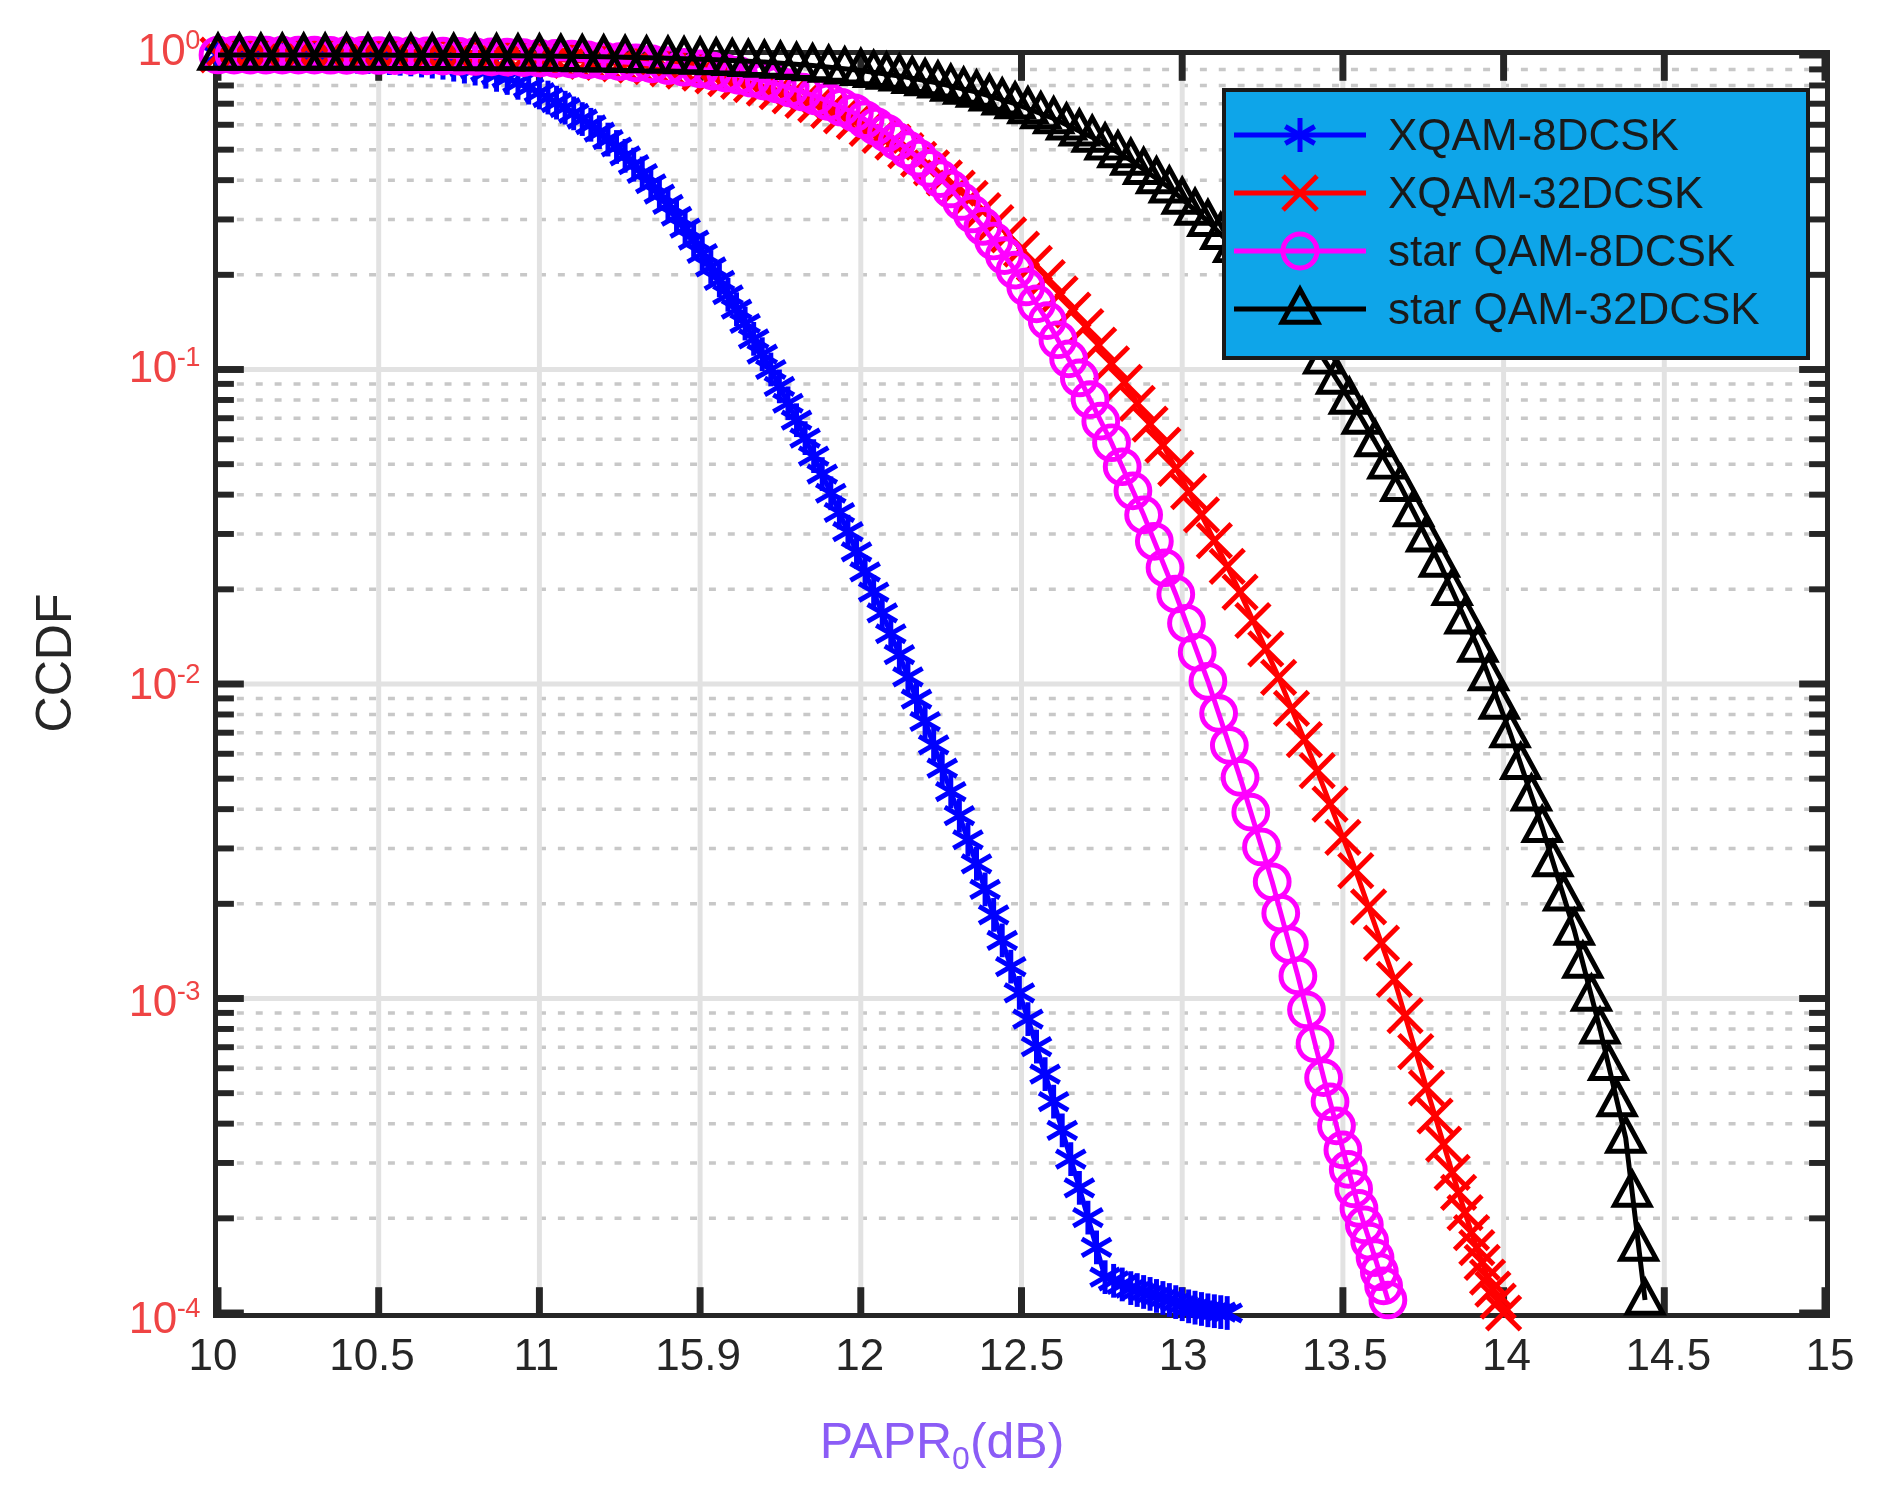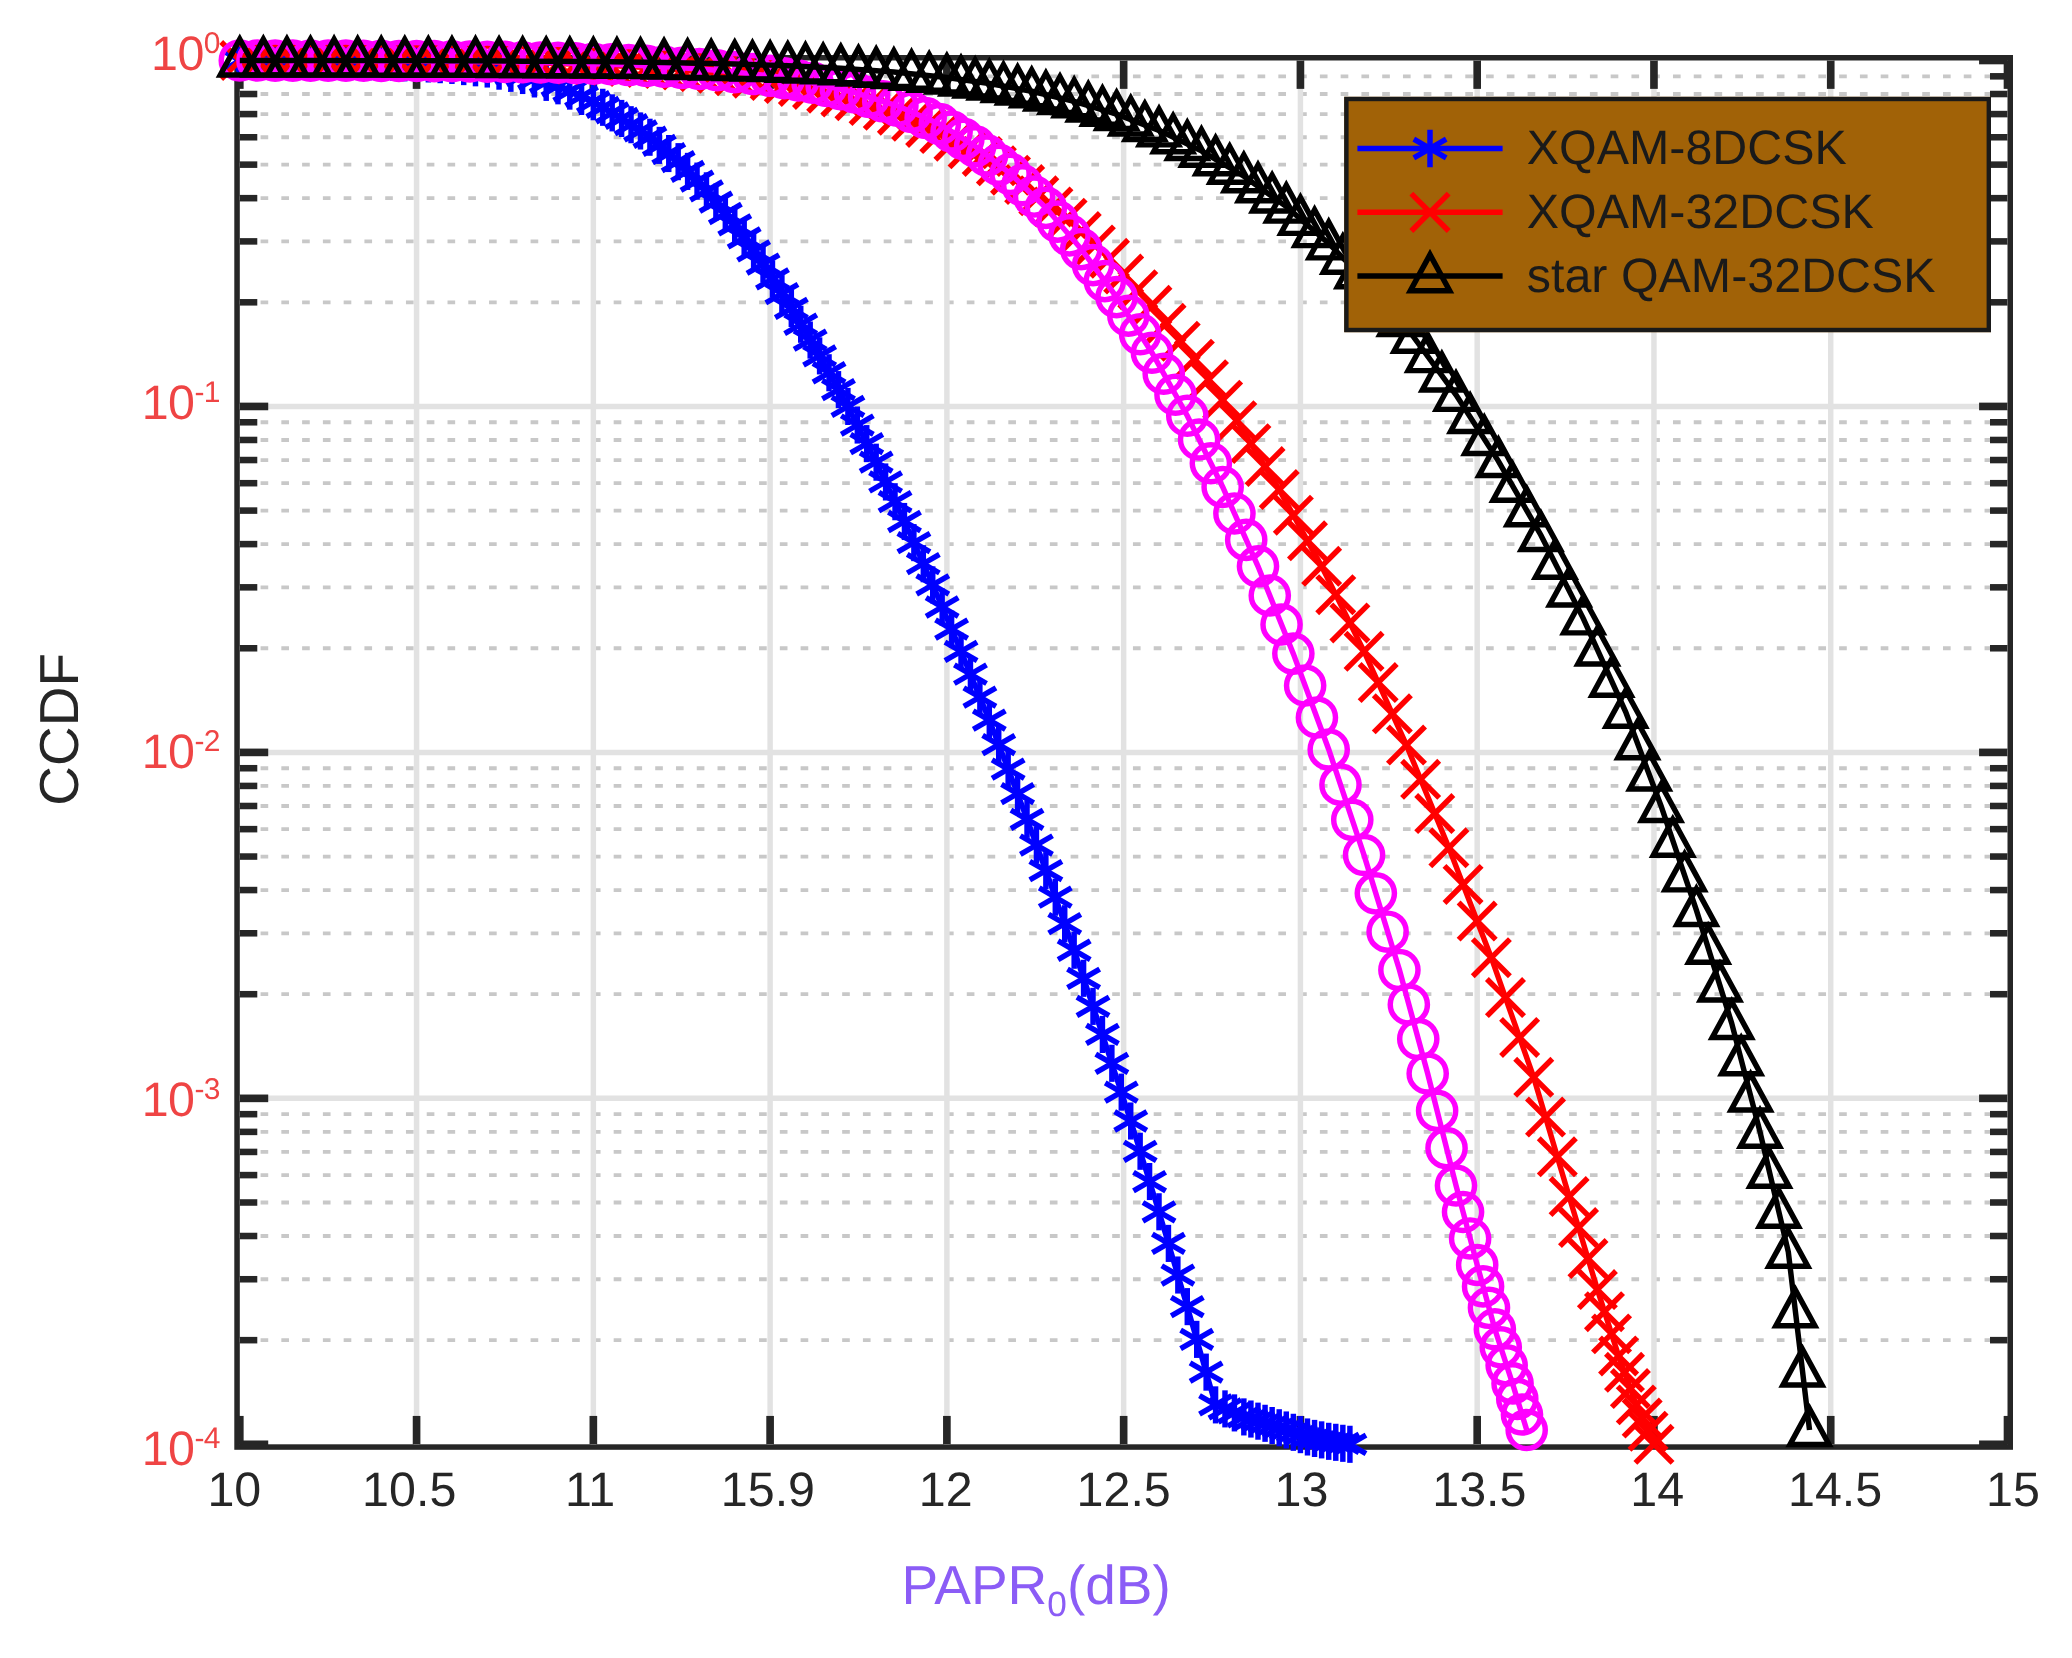--- a/index.html
+++ b/index.html
@@ -92,21 +92,21 @@
     color: #262626;
     transform: rotate(-90deg);
     transform-origin: center center;
   }
   
   #legend {
     position: absolute;
     left: 1222px;
     top: 88px;
     width: 588px;
-    background: #a16207;
+    background: #0ea5e9;
     border: 4px solid #1a1a1a;
     box-sizing: border-box;
     padding: 14px 0 18px 0;
   }
   .legend-row {
     display: flex;
     align-items: center;
     height: 58px;
   }
   .legend-sample {
@@ -1892,20 +1892,29 @@
           <line x1="8" y1="29" x2="140" y2="29" stroke="#ff0000" stroke-width="5"></line>
           <g>
             <line x1="57" y1="12" x2="91" y2="46" stroke="#ff0000" stroke-width="5"></line>
             <line x1="57" y1="46" x2="91" y2="12" stroke="#ff0000" stroke-width="5"></line>
           </g>
         </svg>
         <span class="legend-text">XQAM-32DCSK</span>
       </div>
       <div class="legend-row">
         <svg class="legend-sample" viewBox="0 0 148 58" height="58">
+          <line x1="8" y1="29" x2="140" y2="29" stroke="#ff00ff" stroke-width="5"></line>
+          <g>
+            <circle cx="74" cy="29" r="17" fill="none" stroke="#ff00ff" stroke-width="5"></circle>
+          </g>
+        </svg>
+        <span class="legend-text">star QAM-8DCSK</span>
+      </div>
+      <div class="legend-row">
+        <svg class="legend-sample" viewBox="0 0 148 58" height="58">
           <line x1="8" y1="29" x2="140" y2="29" stroke="#000000" stroke-width="5"></line>
           <g>
             <polygon points="74,9.450000000000003 56.15,42.26 91.85,42.26" fill="none" stroke="#000000" stroke-width="5"></polygon>
           </g>
         </svg>
         <span class="legend-text">star QAM-32DCSK</span>
       </div>
     </div>
 
 <div class="xtick-label" style="left: 213px;">10</div>

